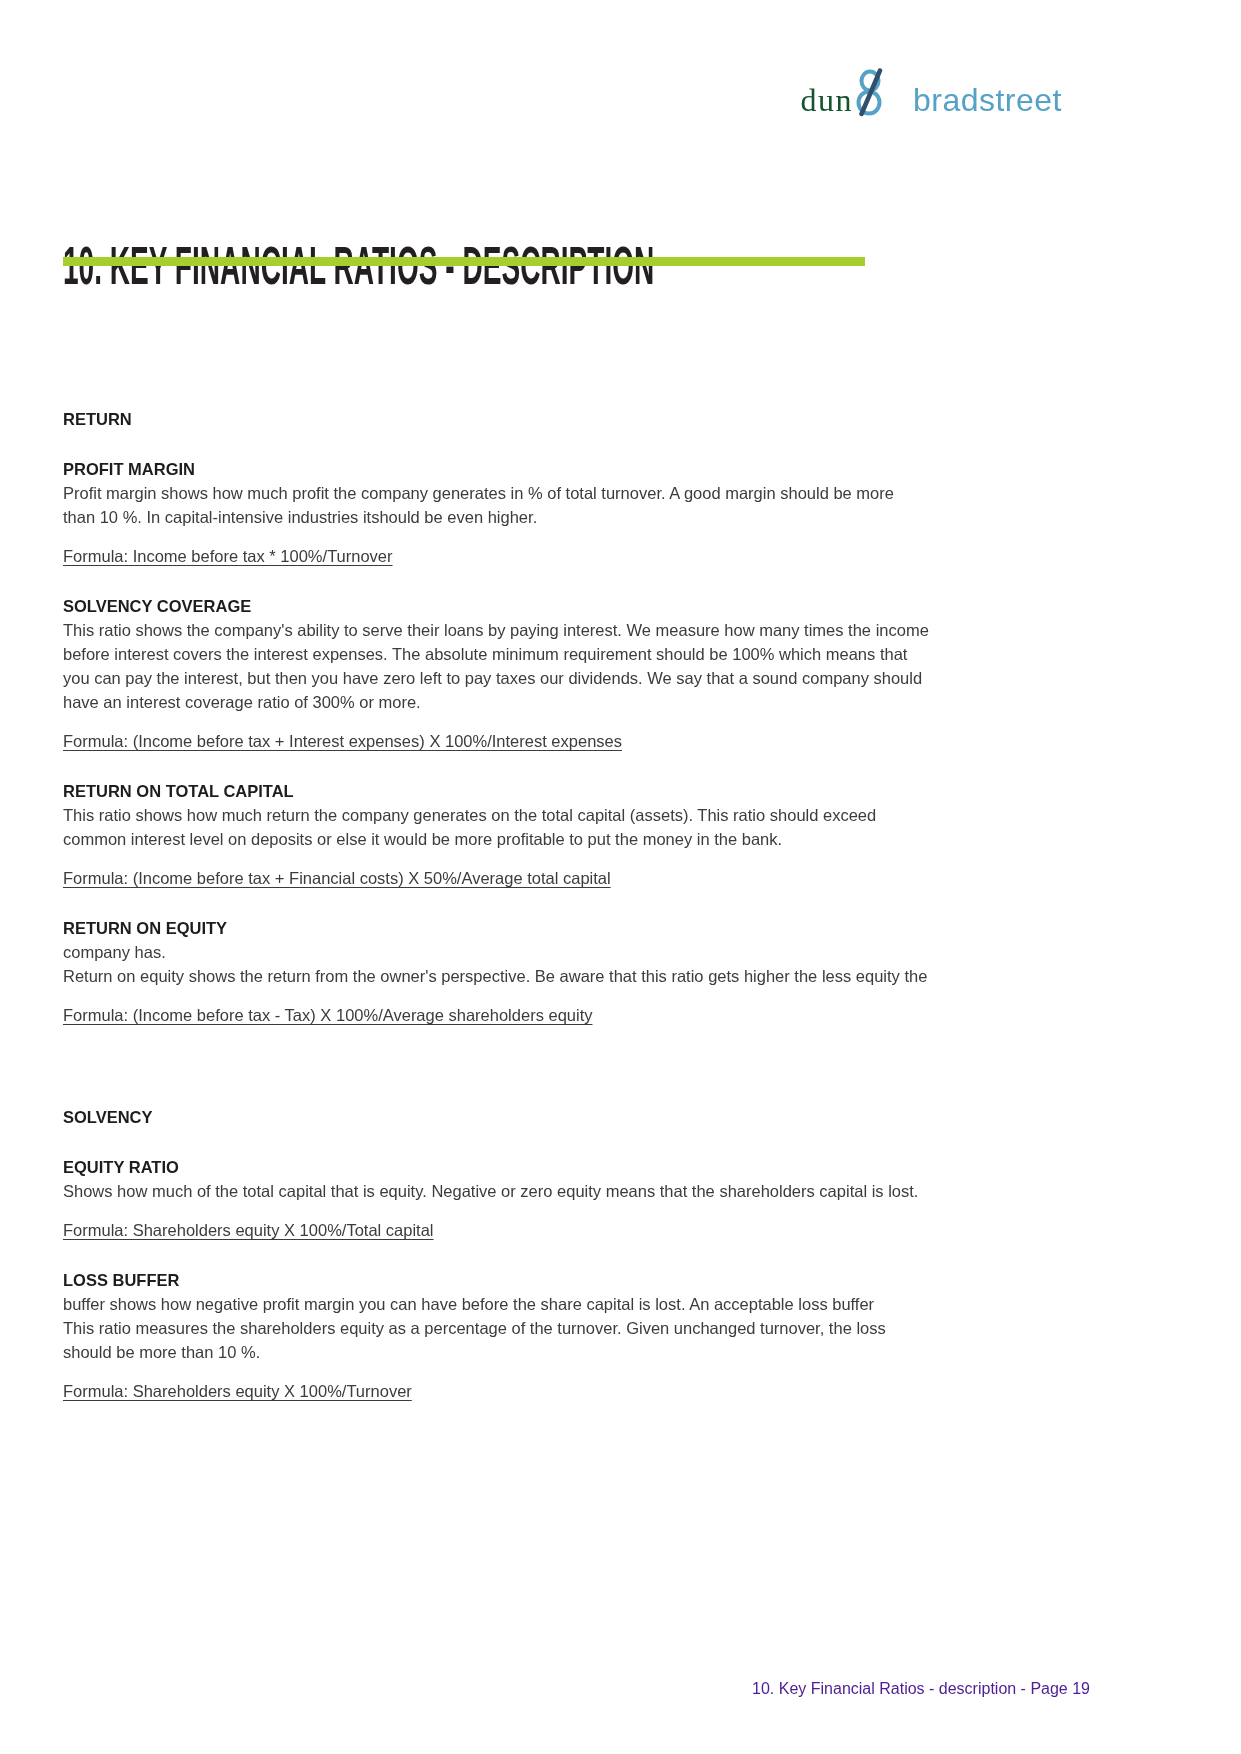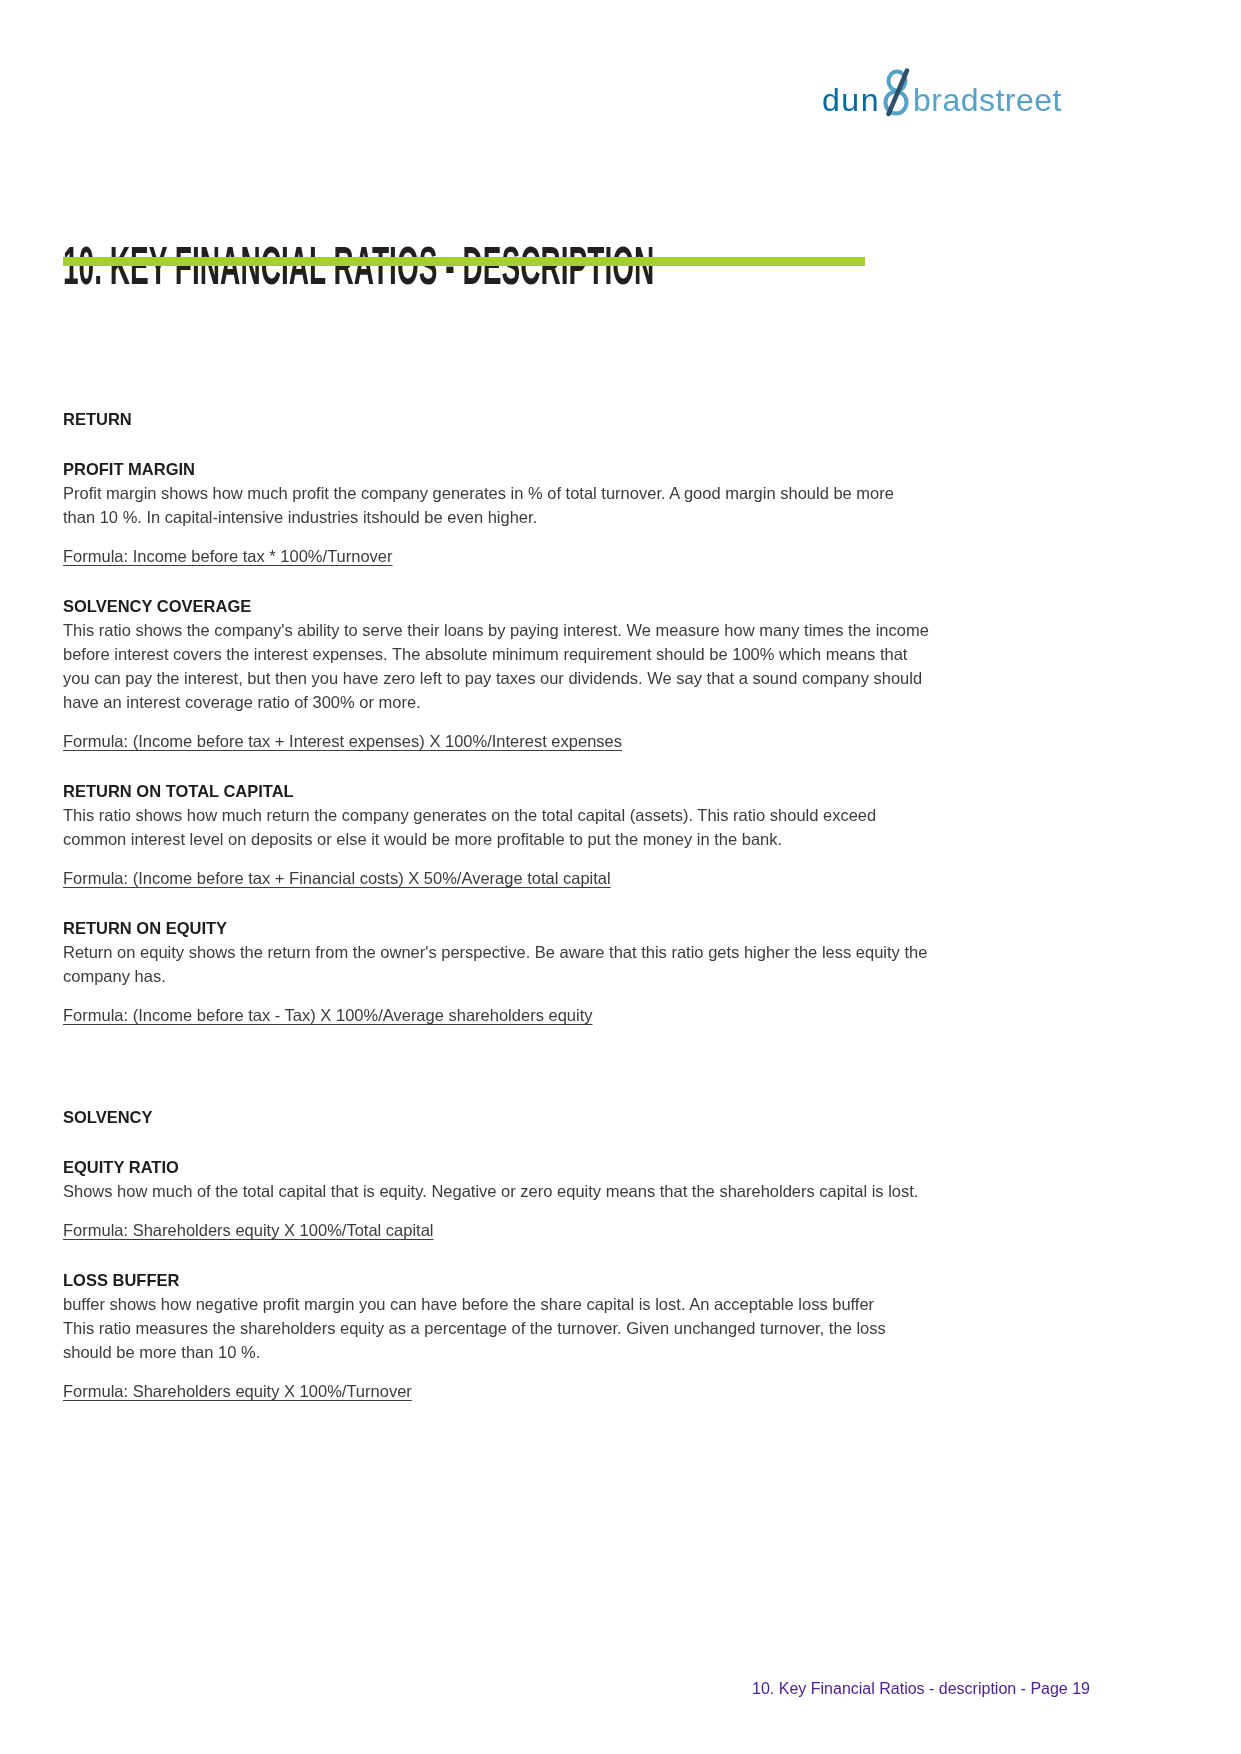--- a/index.html
+++ b/index.html
@@ -17,21 +17,21 @@
   .logo {
     position: absolute;
     top: 68px;
     right: 179px;
     display: flex;
     align-items: flex-end;
     gap: 3px;
   }
   .logo-word { font-size: 32px; line-height: 1; letter-spacing: 0.5px; padding-bottom: 2px; }
   .logo-word.dun   { color: #3f6d88; letter-spacing: 1.5px; }
-  .logo-word.brad  { color: #56a2c6; }
+  .logo-word.brad  { color: #56a2c6; margin-left: 27px; }
   .logo-amp { display: block; margin-bottom: 1px; }
 
   
   .page-title-wrap {
     position: absolute;
     left: 63px;
     top: 202px;
     white-space: nowrap;
   }
   .page-title {
@@ -88,21 +88,21 @@
     color: #4c1d95;
     white-space: nowrap;
   }
 </style>
 </head>
 <body>
 
 <div class="page">
 
   <div class="logo">
-    <span class="logo-word dun" style="color: #0369a1;">dun</span>
+    <span class="logo-word dun" style="color: #14532d; font-family: Liberation Serif, serif;">dun</span>
     <svg class="logo-amp" width="27" height="49" viewBox="0 0 27 49">
       <ellipse cx="14" cy="13" rx="8.5" ry="9.5" fill="none" stroke="#56a2c6" stroke-width="4" style="stroke: rgb(86, 162, 198);"></ellipse>
       <ellipse cx="13" cy="34.5" rx="10.5" ry="11" fill="none" stroke="#56a2c6" stroke-width="4" style="stroke: rgb(86, 162, 198);"></ellipse>
       <line x1="24" y1="2.5" x2="5.5" y2="46" stroke="#2f4f6a" stroke-width="4.5" stroke-linecap="round" style="stroke: rgb(47, 79, 106);"></line>
     </svg>
     <span class="logo-word brad" style="color: rgb(86, 162, 198);">bradstreet</span>
   </div>
 
   <div class="page-title-wrap">
     <h1 class="page-title">10. KEY FINANCIAL RATIOS - DESCRIPTION</h1>
@@ -133,22 +133,22 @@
 
       <div class="ratio">
         <div class="b-heading">RETURN ON TOTAL CAPITAL</div>
         <div class="line">This ratio shows how much return the company generates on the total capital (assets). This ratio should exceed</div>
         <div class="line">common interest level on deposits or else it would be more profitable to put the money in the bank.</div>
         <div class="formula">Formula: (Income before tax + Financial costs) X 50%/Average total capital</div>
       </div>
 
       <div class="ratio">
         <div class="b-heading">RETURN ON EQUITY</div>
+        <div class="line">company has.</div>
         <div class="line">Return on equity shows the return from the owner's perspective. Be aware that this ratio gets higher the less equity the</div>
-        <div class="line">company has.</div>
         <div class="formula">Formula: (Income before tax - Tax) X 100%/Average shareholders equity</div>
       </div>
     </div>
 
     <div class="category mt-lg">
       <div class="b-heading">SOLVENCY</div>
 
       <div class="ratio">
         <div class="b-heading">EQUITY RATIO</div>
         <div class="line">Shows how much of the total capital that is equity. Negative or zero equity means that the shareholders capital is lost.</div>

